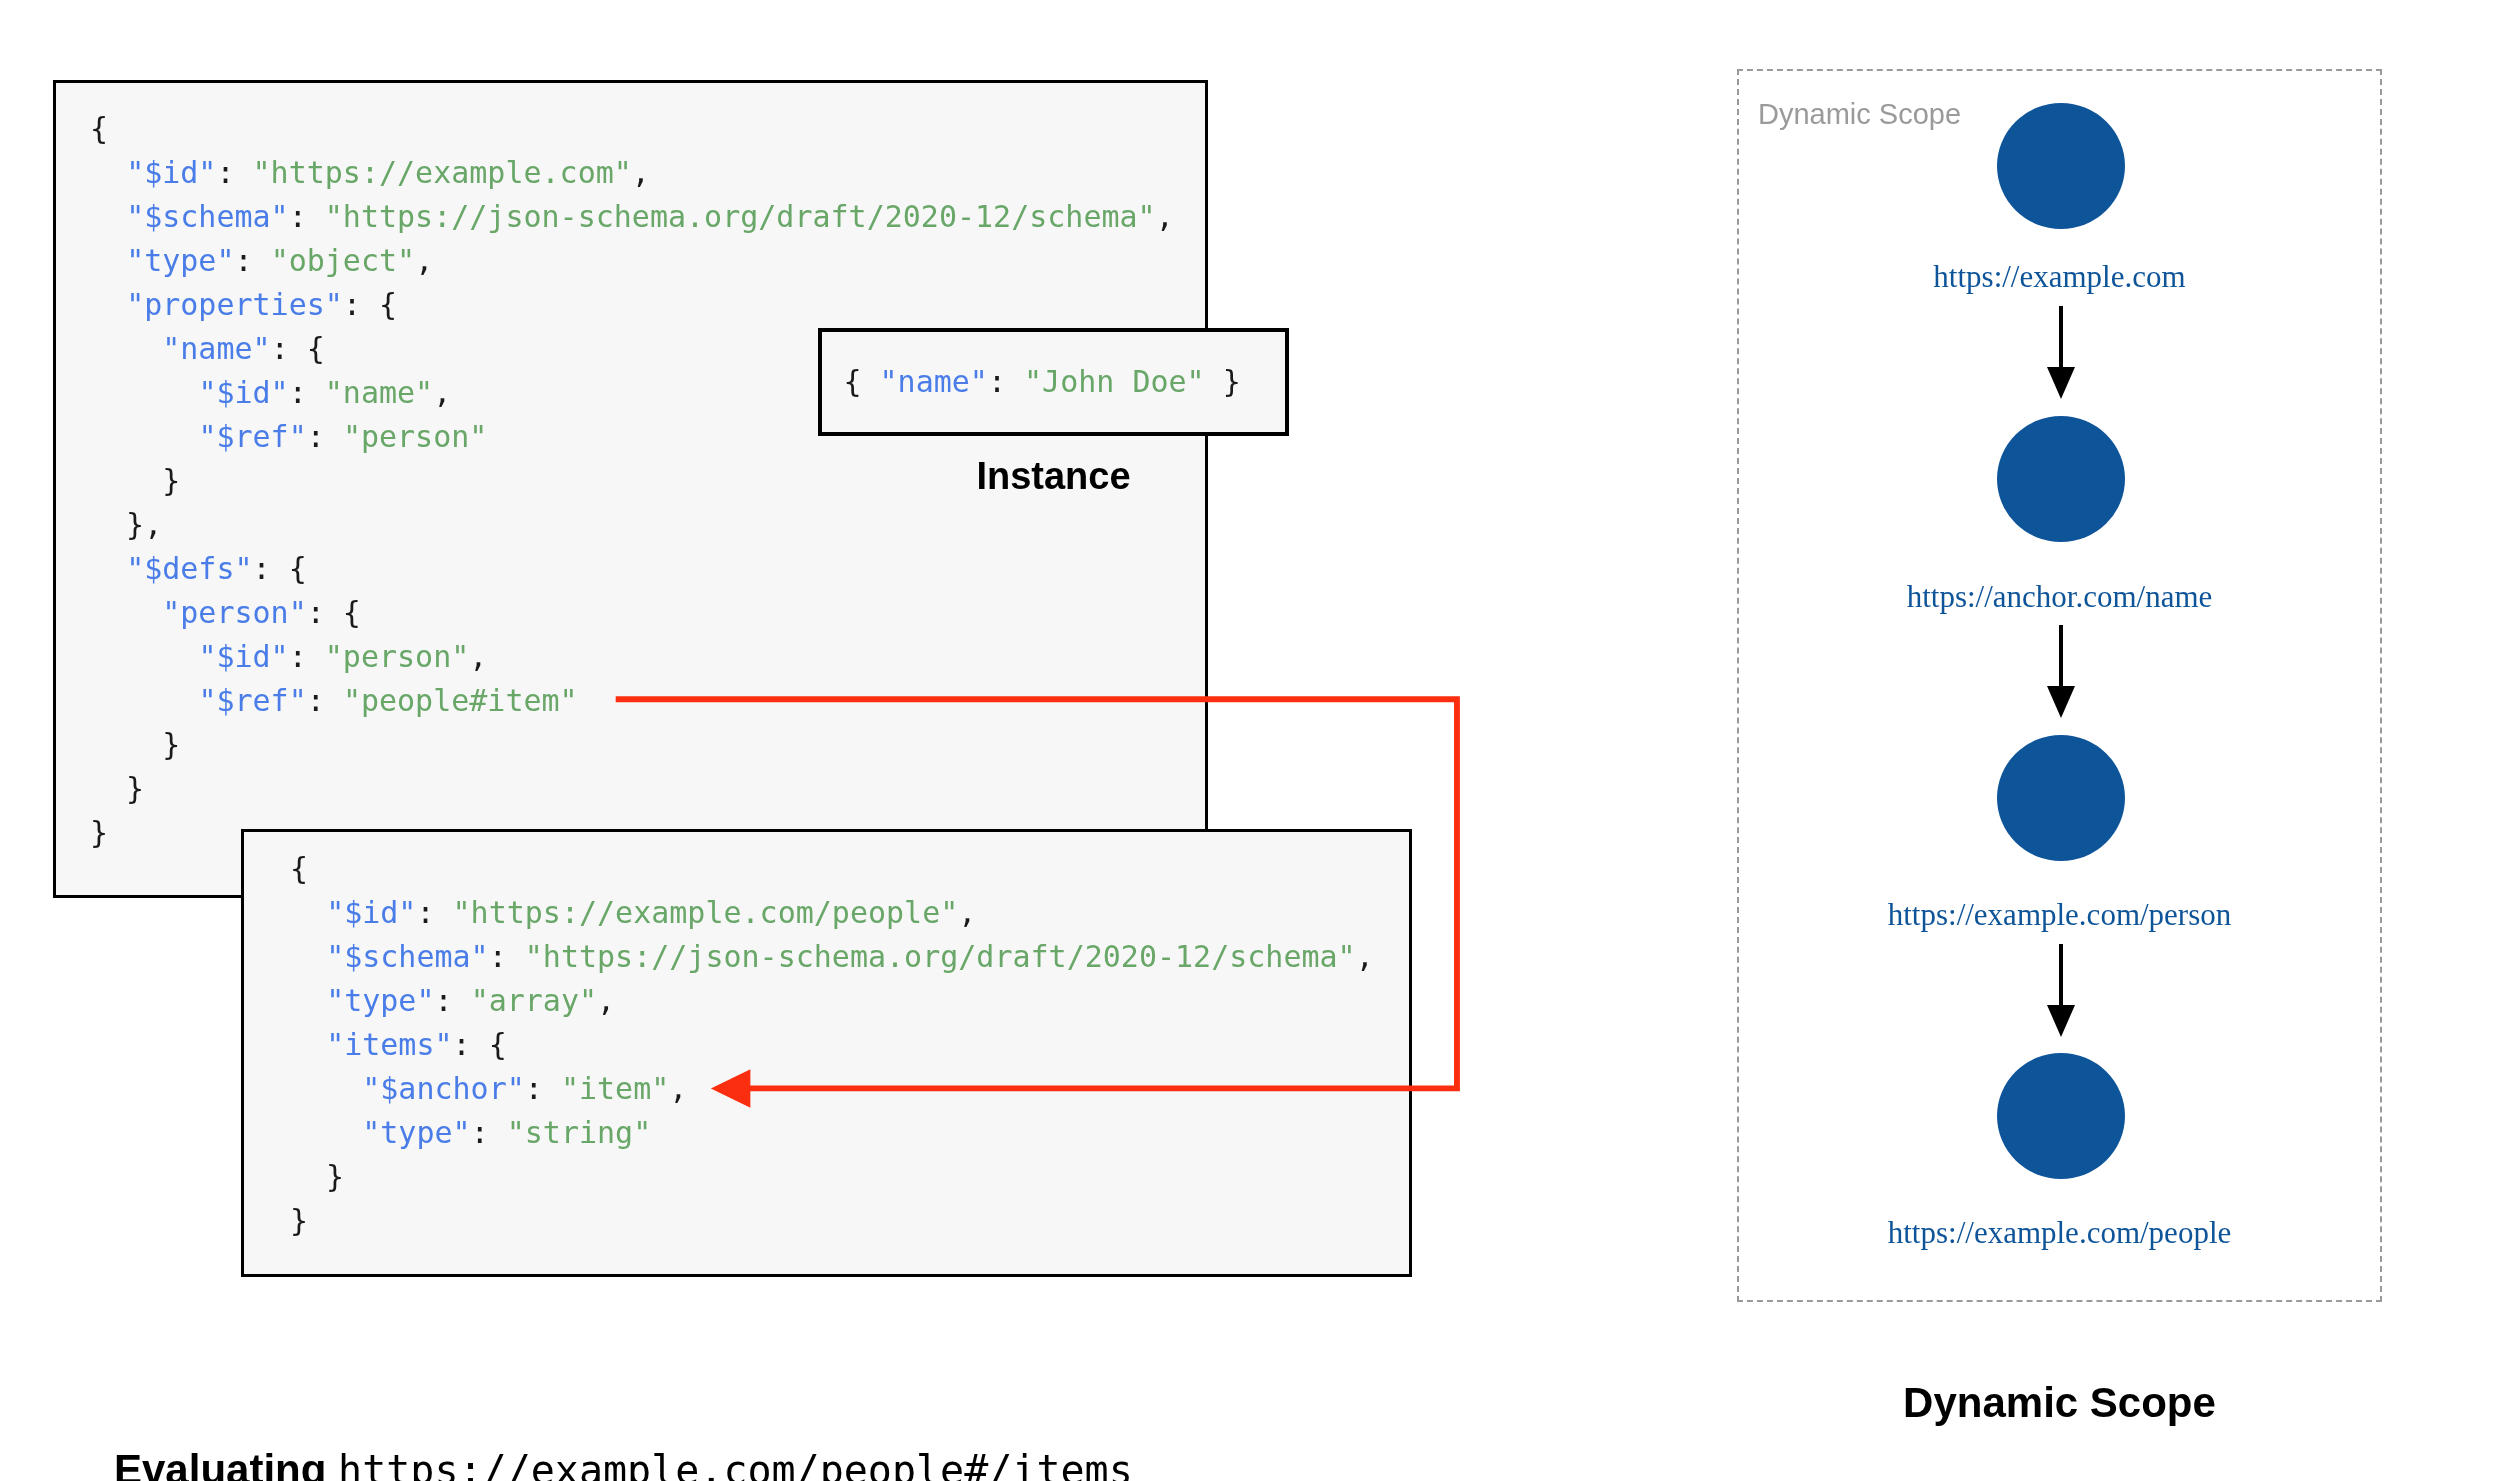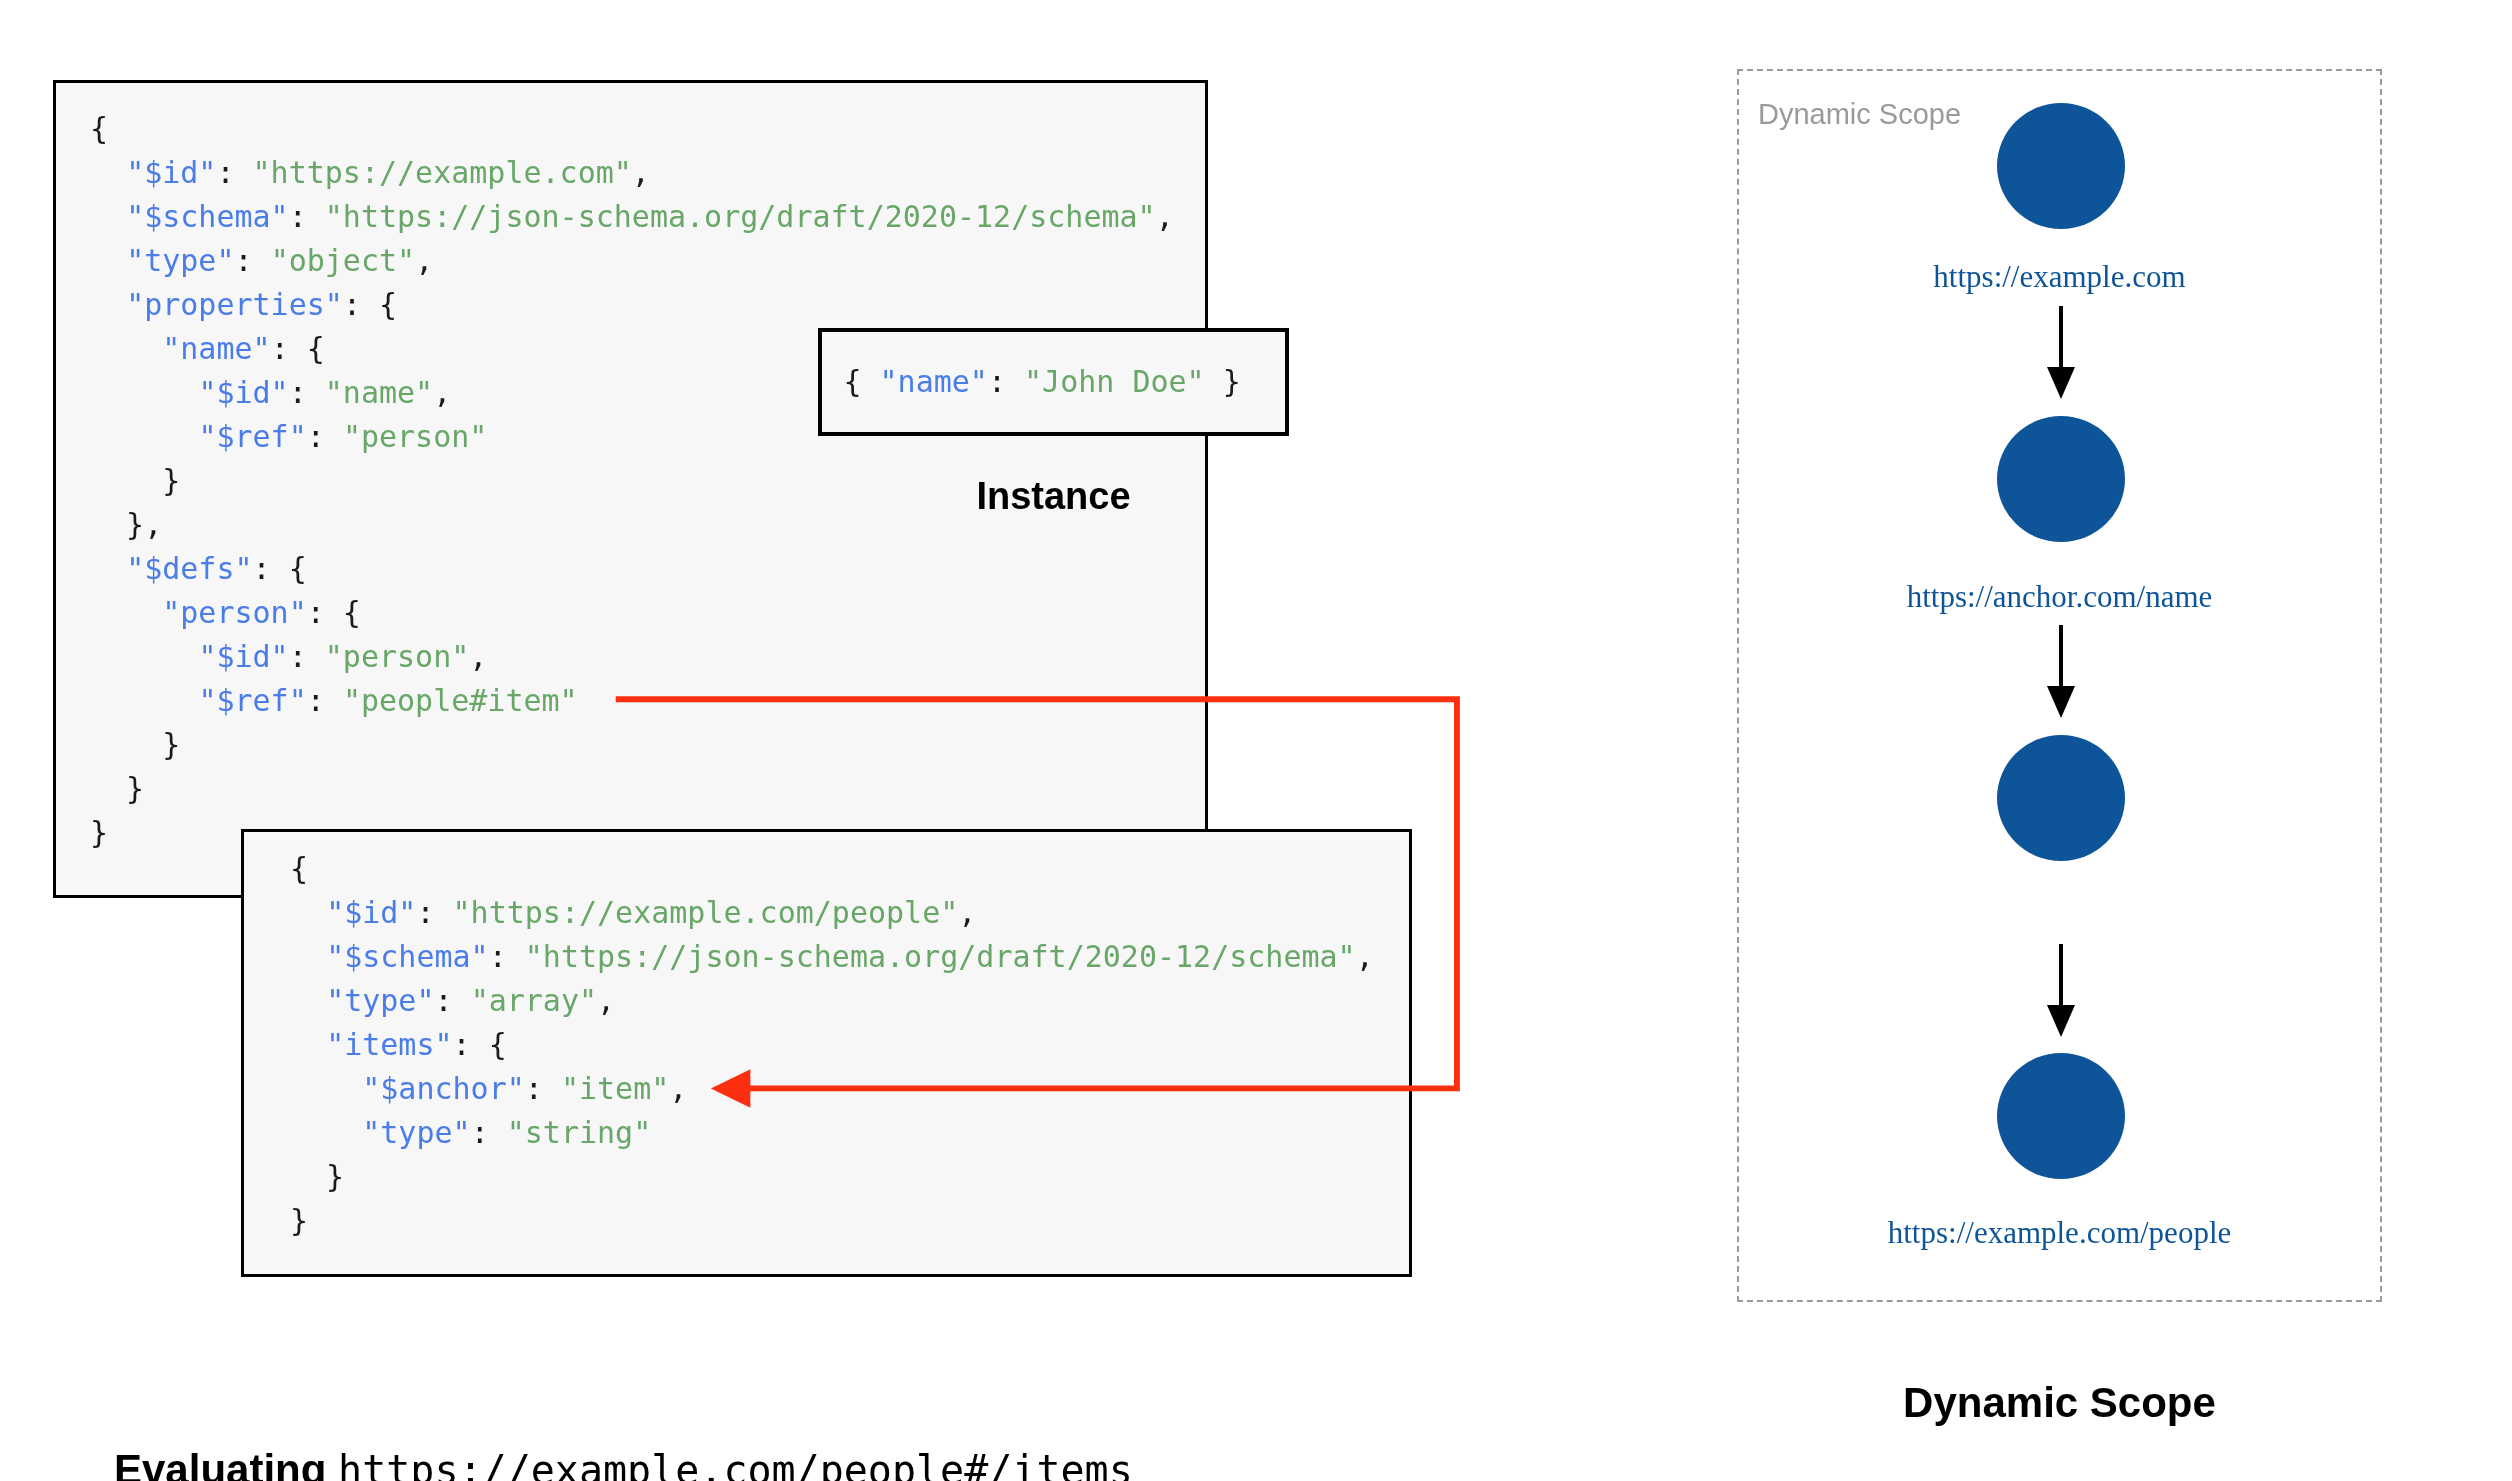--- a/index.html
+++ b/index.html
@@ -33,21 +33,21 @@
   #block1 .code{left:34px;top:23.5px;}
 
   #instance-box{
     position:absolute;left:818px;top:328px;width:471px;height:108px;z-index:2;
     background:var(--box-bg);border:4.3px solid #000000;box-sizing:border-box;
     display:flex;align-items:center;padding-left:21.4px;
   }
   #instance-box .code{position:static;}
   #instance-label{
     position:absolute;left:818px;top:455px;width:471px;text-align:center;z-index:2;
-    font-weight:bold;font-size:38px;color:#000;margin-top:20px;
+    font-weight:bold;font-size:38px;color:#000;
   }
 
   #block2{left:241px;top:829px;width:1171px;height:448px;z-index:3;}
   #block2 .code{left:46px;top:15px;}
 
   #connector-svg{position:absolute;left:0;top:0;z-index:6;pointer-events:none;}
 
   #scope-panel{
     position:absolute;left:1737px;top:69px;width:645px;height:1233px;z-index:1;
     border:2.1px dashed var(--panel-gray);box-sizing:border-box;
@@ -121,20 +121,21 @@
 
     <div class="scope-node-circle" style="top:345px"></div>
     <div class="scope-node-url" style="top:504px">https://anchor.com/name</div>
 
     <div class="down-arrow" style="top:554px">
       <div class="shaft"></div>
         <div class="head"></div>
     </div>
 
     <div class="scope-node-circle" style="top:664px"></div>
+    <div class="scope-node-url" style="top:822px">https://example.com/person</div>
 
     <div class="down-arrow" style="top:873px">
       <div class="shaft"></div>
         <div class="head"></div>
     </div>
 
     <div class="scope-node-circle" style="top:982px"></div>
     <div class="scope-node-url" style="top:1140px">https://example.com/people</div>
   </div>
 

